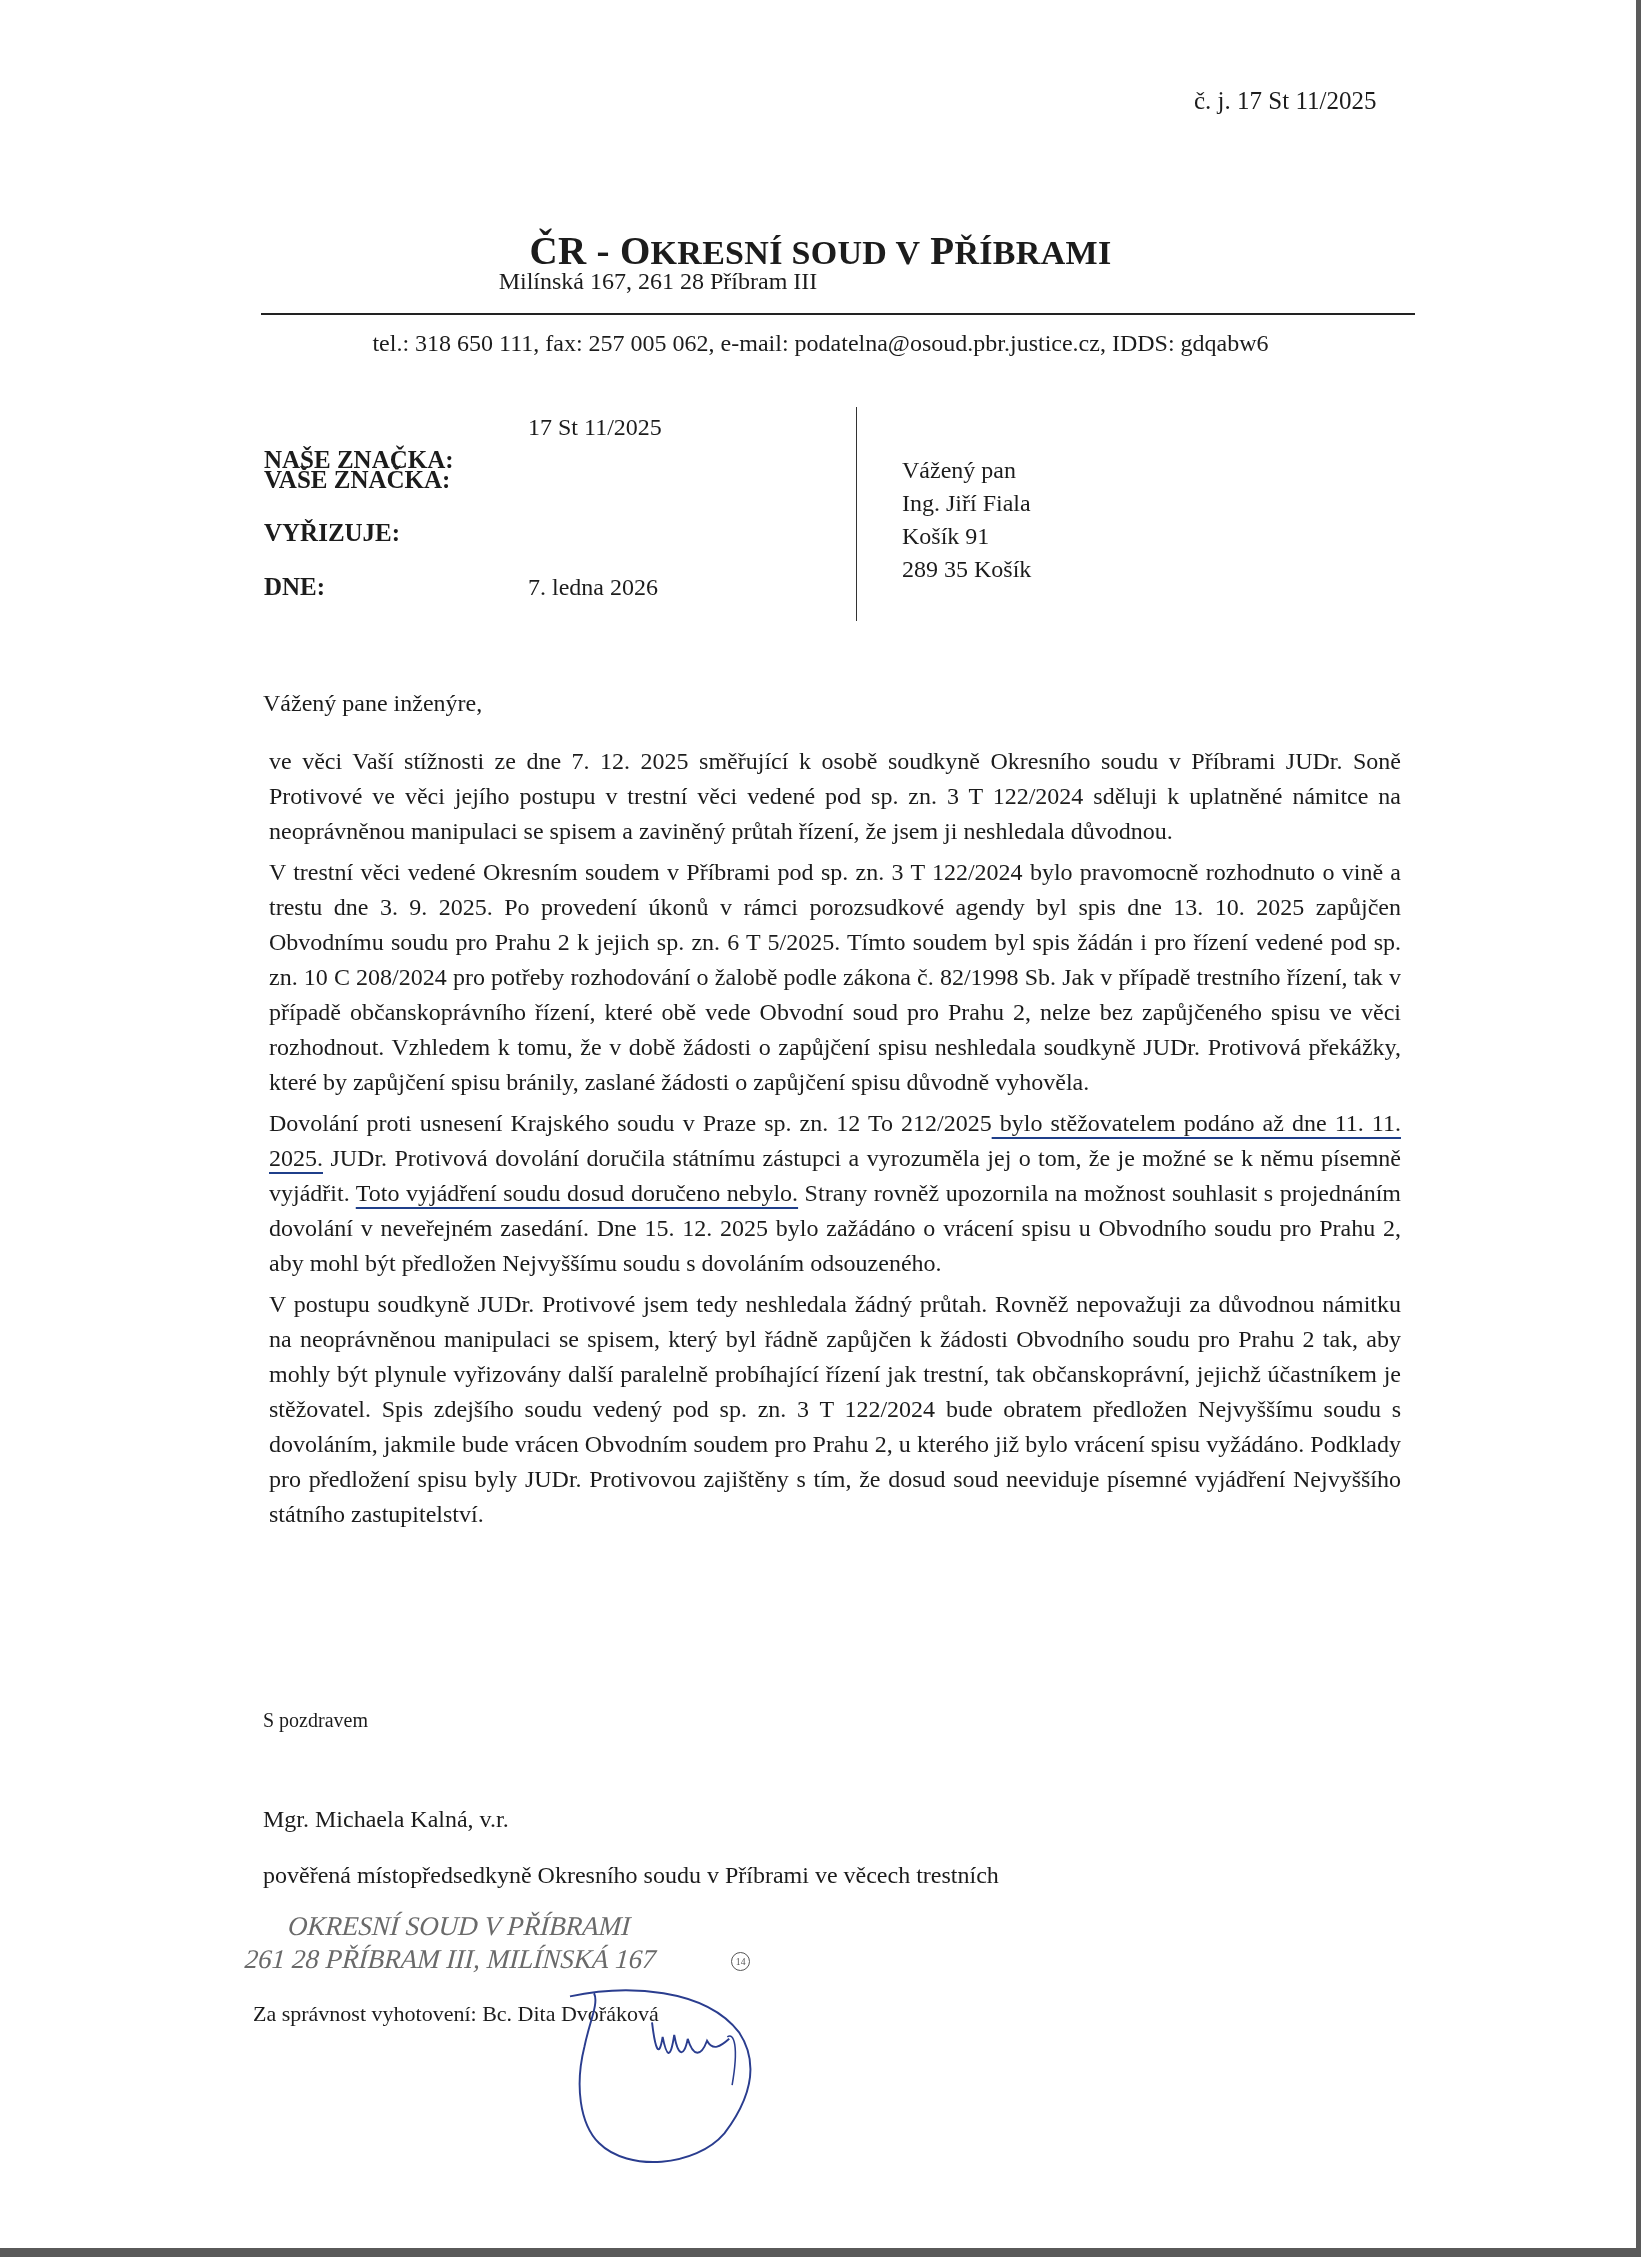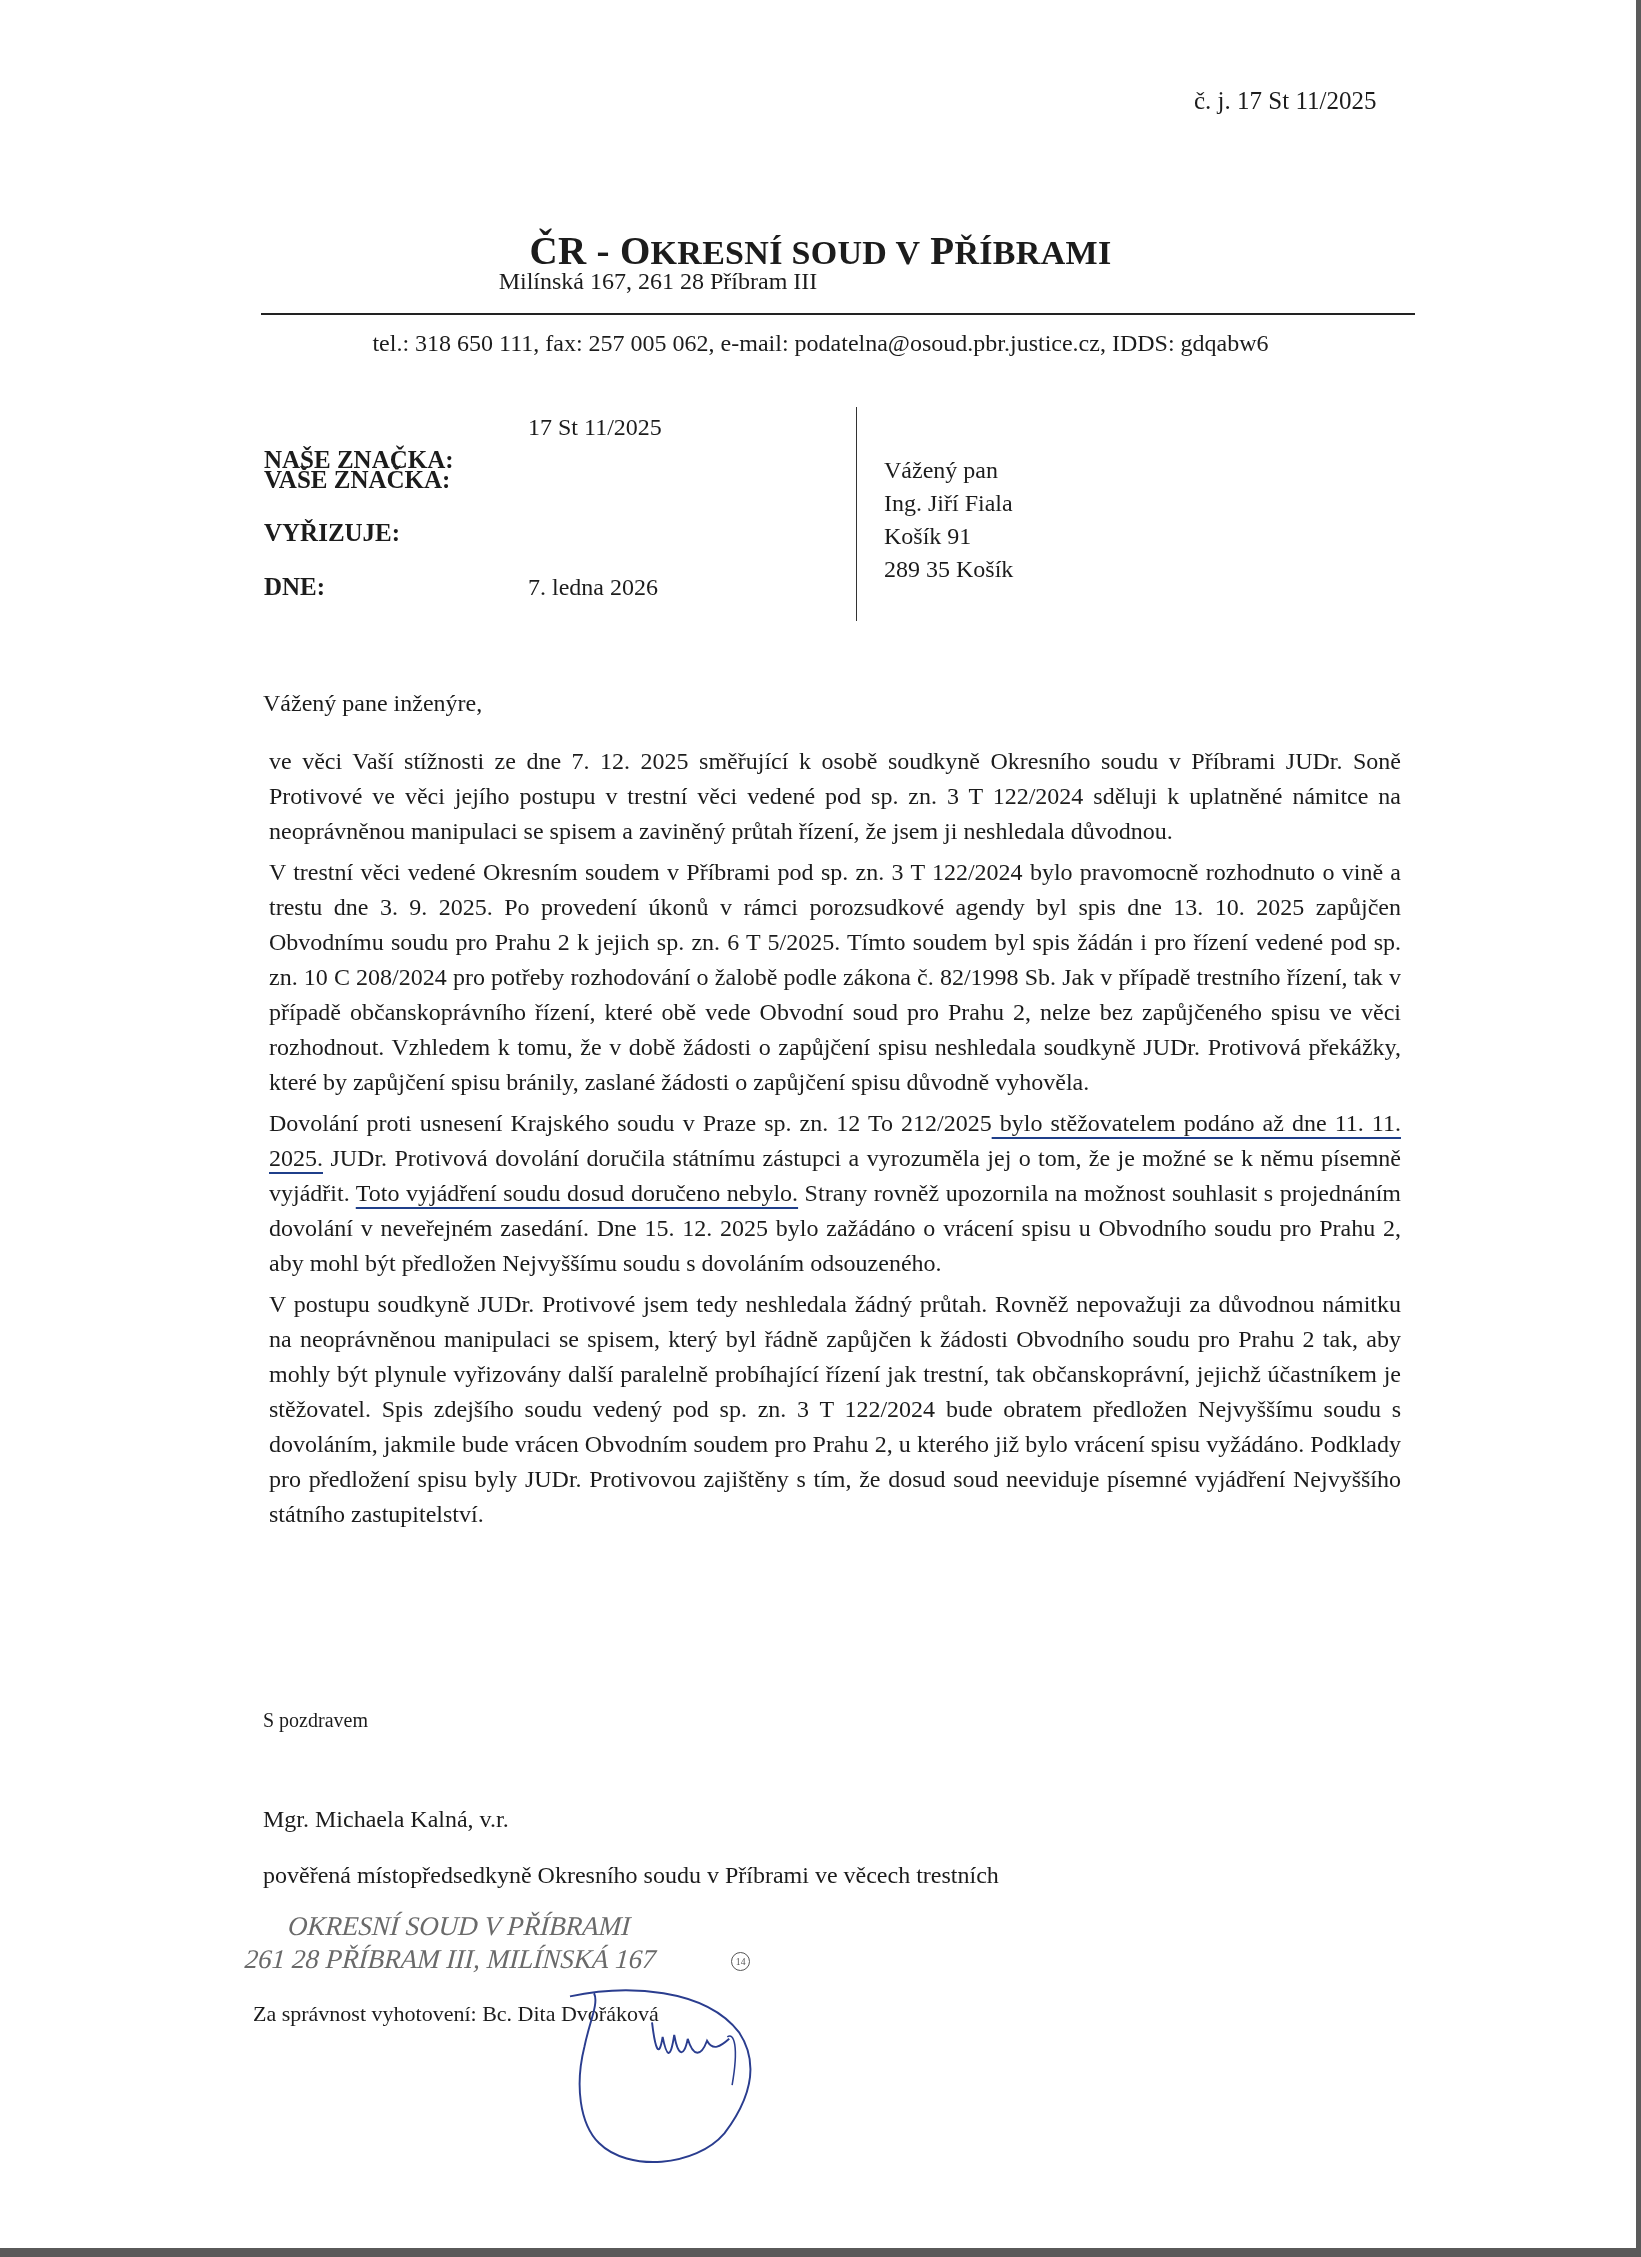--- a/index.html
+++ b/index.html
@@ -16,21 +16,21 @@
   .court-title { left:0; width:1641px; top:228px; text-align:center; font-size:39px; font-weight:bold; letter-spacing:0.3px; }
   .court-title .sc { font-size:34px; }
   .court-addr { left:0; width:1316px; top:268px; text-align:center; font-size:24px; }
   .header-rule { position:absolute; left:261px; top:313px; width:1154px; height:1.9px; background:#222; }
   .contacts { left:0; width:1641px; top:330px; text-align:center; font-size:24px; }
 
   .meta-label { left:264px; font-size:25px; font-weight:bold; }
   .meta-value { left:528px; font-size:24px; }
   .meta-divider { position:absolute; left:856px; top:407px; width:1.4px; height:214px; background:#333; }
   .recipient { position:absolute; left:884px; top:454px; font-size:24px; line-height:33px; }
-  .recipient div { white-space:nowrap; }
+  .recipient div { white-space:nowrap;margin-left:18px; }
 
   .greeting { left:263px; top:690px; font-size:24px; }
   .body-text {
     position:absolute; left:263px; top:738px; width:1144px;
     font-size:24px; line-height:35px; text-align:justify;
   }
   .body-text p { margin:6px; }
   .ul { text-decoration:underline; text-decoration-color:#1f3f8a; text-decoration-thickness:1.9px; text-underline-offset:5.8px; }
 
   .closing { left:263px; top:1709px; font-size:20px; }

